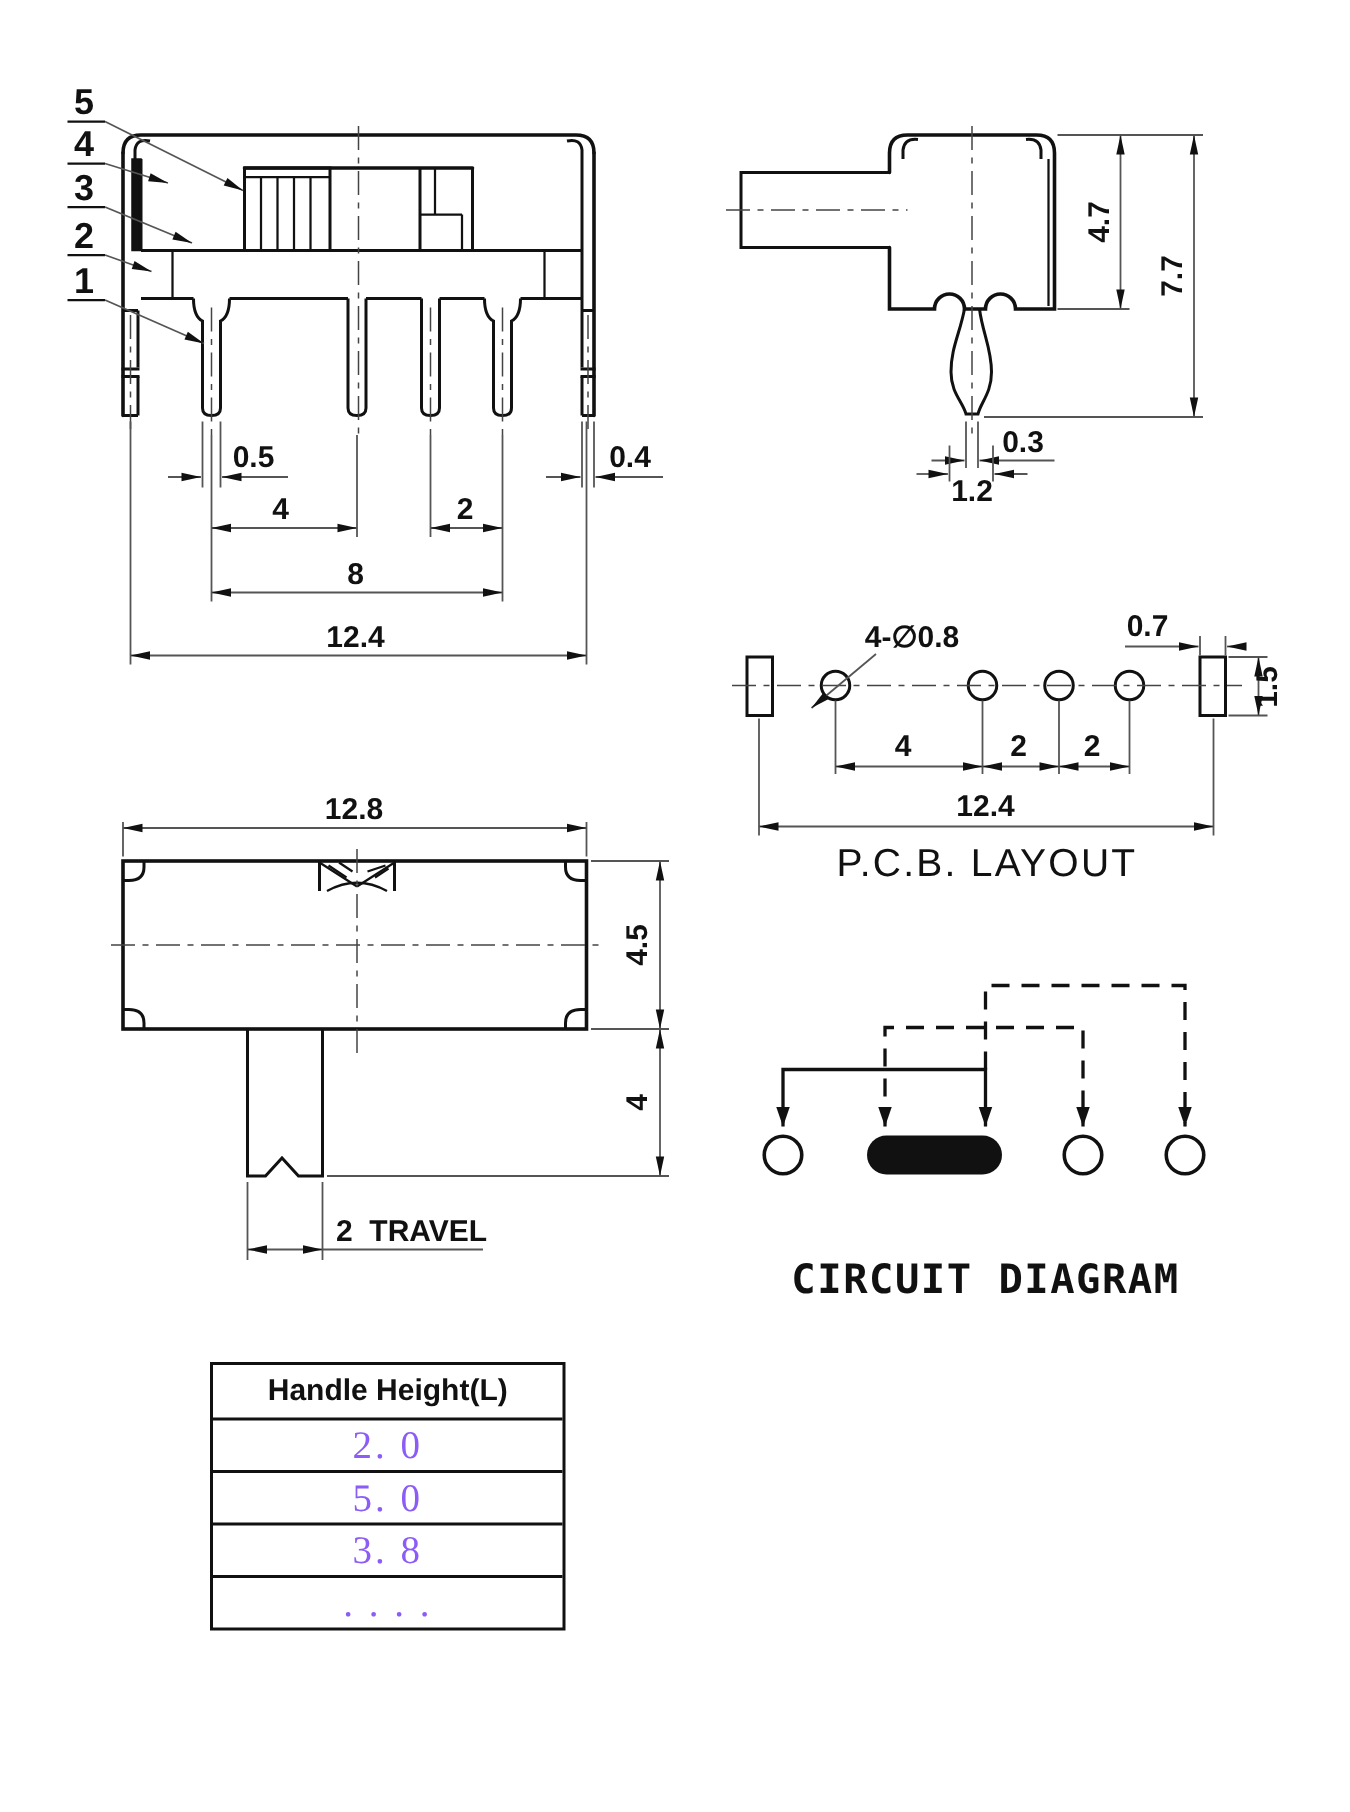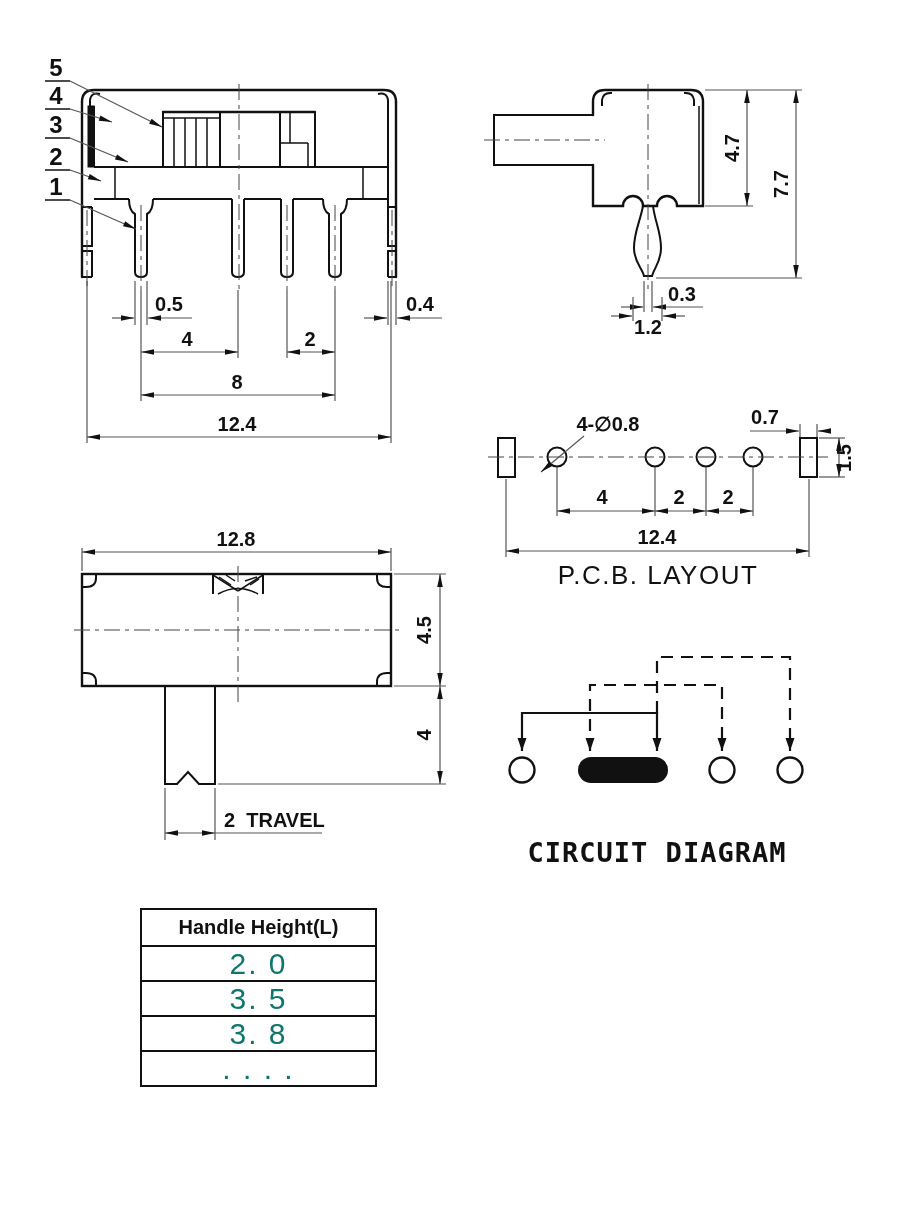--- a/index.html
+++ b/index.html
@@ -13,21 +13,21 @@
   .t-ctitle{font-family:"DejaVu Sans Mono",monospace;font-weight:bold;font-size:27px;letter-spacing:1px;}
   .ol{stroke:#111;stroke-width:2.4;fill:none;stroke-linecap:round;}
   .ol2{stroke:#111;stroke-width:2;fill:none;}
   .thin{stroke:#111;stroke-width:1.5;fill:none;}
   .dim{stroke:#555;stroke-width:1.2;fill:none;}
   .cl{stroke:#444;stroke-width:1;fill:none;stroke-dasharray:16 5 4 5;}
   .dash{stroke:#111;stroke-width:2.2;fill:none;stroke-dasharray:12 8;}
   .solidw{stroke:#111;stroke-width:2.2;fill:none;}
   .htable{position:absolute;border:2px solid #111;background:#fff;}
   .hrow{height:33px;line-height:33px;text-align:center;border-top:2px solid #111;
-        font-family:Liberation Sans, sans-serif;font-size:30px;color:#0f766e;letter-spacing:2px;}
+        font-family:Liberation Serif, serif;font-size:26px;color:#8b5cf6;letter-spacing:2px;}
   .hhead{height:35px;line-height:35px;border-top:none;color:#111;letter-spacing:0;
         font-family:"Liberation Sans",sans-serif;font-weight:bold;font-size:20px;}
 </style>
 </head>
 <body>
 
 <div id="stage">
 <svg width="900" height="1208" viewBox="0 0 900 1208">
   <defs>
     <marker id="da" markerWidth="16" markerHeight="8" refX="15" refY="4" orient="auto-start-reverse" markerUnits="userSpaceOnUse">
@@ -268,17 +268,17 @@
     <rect x="578" y="757" width="90" height="26" rx="13" fill="#111"></rect>
     <circle class="ol" cx="722" cy="770" r="12.5" fill="#fff"></circle>
     <circle class="ol" cx="790" cy="770" r="12.5" fill="#fff"></circle>
     <text class="t-ctitle" x="657" y="862" text-anchor="middle">CIRCUIT DIAGRAM</text>
   </g>
 </svg>
 
 <div class="htable" style="left:140px;top:908px;width:233px;">
   <div class="hrow hhead">Handle Height(L)</div>
   <div class="hrow">2. 0</div>
-  <div class="hrow">3. 5</div>
+  <div class="hrow">5. 0</div>
   <div class="hrow">3. 8</div>
   <div class="hrow">. . . .</div>
 </div>
 </div>
 
 </body></html>

